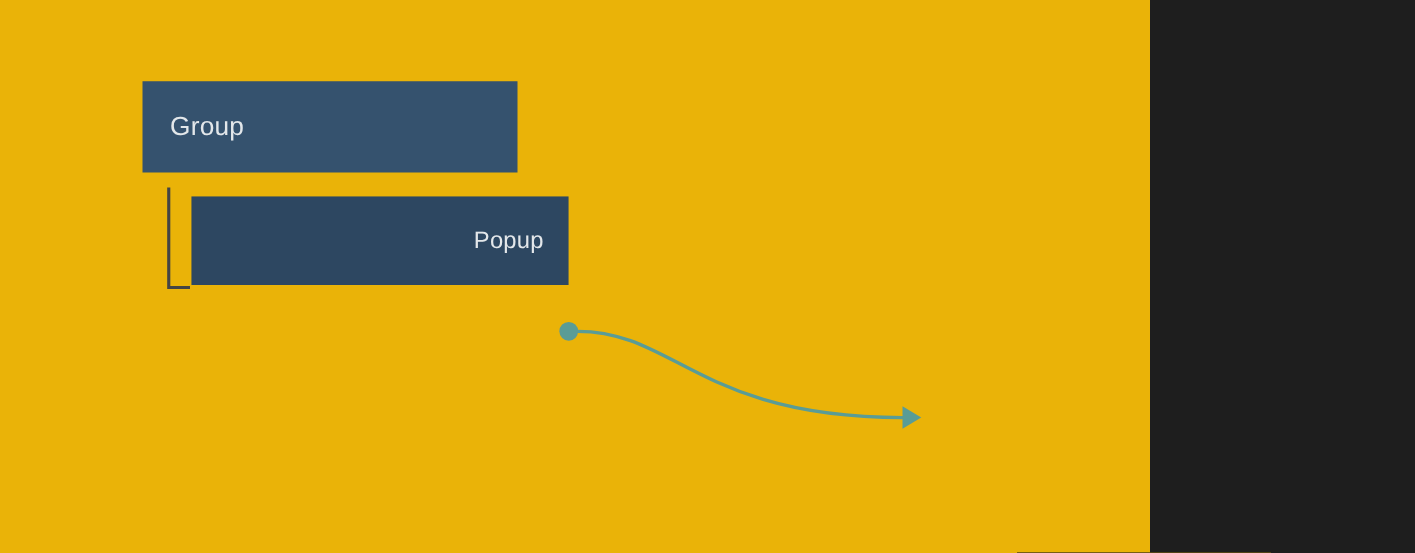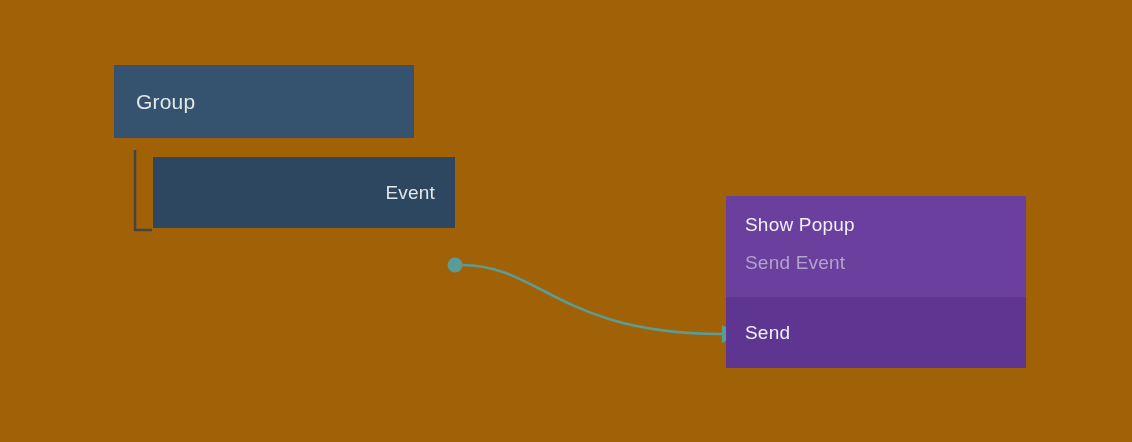--- a/index.html
+++ b/index.html
@@ -2,23 +2,23 @@
 <html><head>
 <meta charset="utf-8">
 <style>
   html, body {
     margin: 0;
     padding: 0;
     background: #1e1e1e;
   }
   #canvas {
     position: relative;
-    width: 1132px;
+    width: 920px;
     height: 442px;
-    background: #a16207;
+    background: #eab308;
     overflow: hidden;
     font-family: "Liberation Sans", sans-serif;
     -webkit-font-smoothing: antialiased;
   }
 
   
   .node {
     position: absolute;
     box-sizing: border-box;
     overflow: hidden;
@@ -160,31 +160,22 @@
     <path d="M 462 265 C 540 265, 560 334, 722 334" fill="none" stroke="#5a9c96" stroke-width="2.6" stroke-linecap="round"></path>
     <polygon points="722,325 737,334 722,343" fill="#5a9c96"></polygon>
   </svg>
 
   <div class="node group-node">
     <span class="title">Group</span>
   </div>
 
   <div class="node text-node">
     <div class="node-body">
-      <span class="port-label-out">Event</span>
+      <span class="port-label-out">Popup</span>
     </div>
   </div>
 
-  <div class="node popup-node">
-    <div class="node-header">
-      <span class="title">Show Popup</span>
-      <span class="subtitle">Send Event</span>
-    </div>
-    <div class="node-body">
-      <span class="port-label-in">Send</span>
-    </div>
-  </div>
 
   <svg id="port-layer" viewBox="0 0 1132 442">
     <circle cx="455" cy="265" r="7.5" fill="#5a9c96"></circle>
   </svg>
 
 </div>
 
 </body></html>

